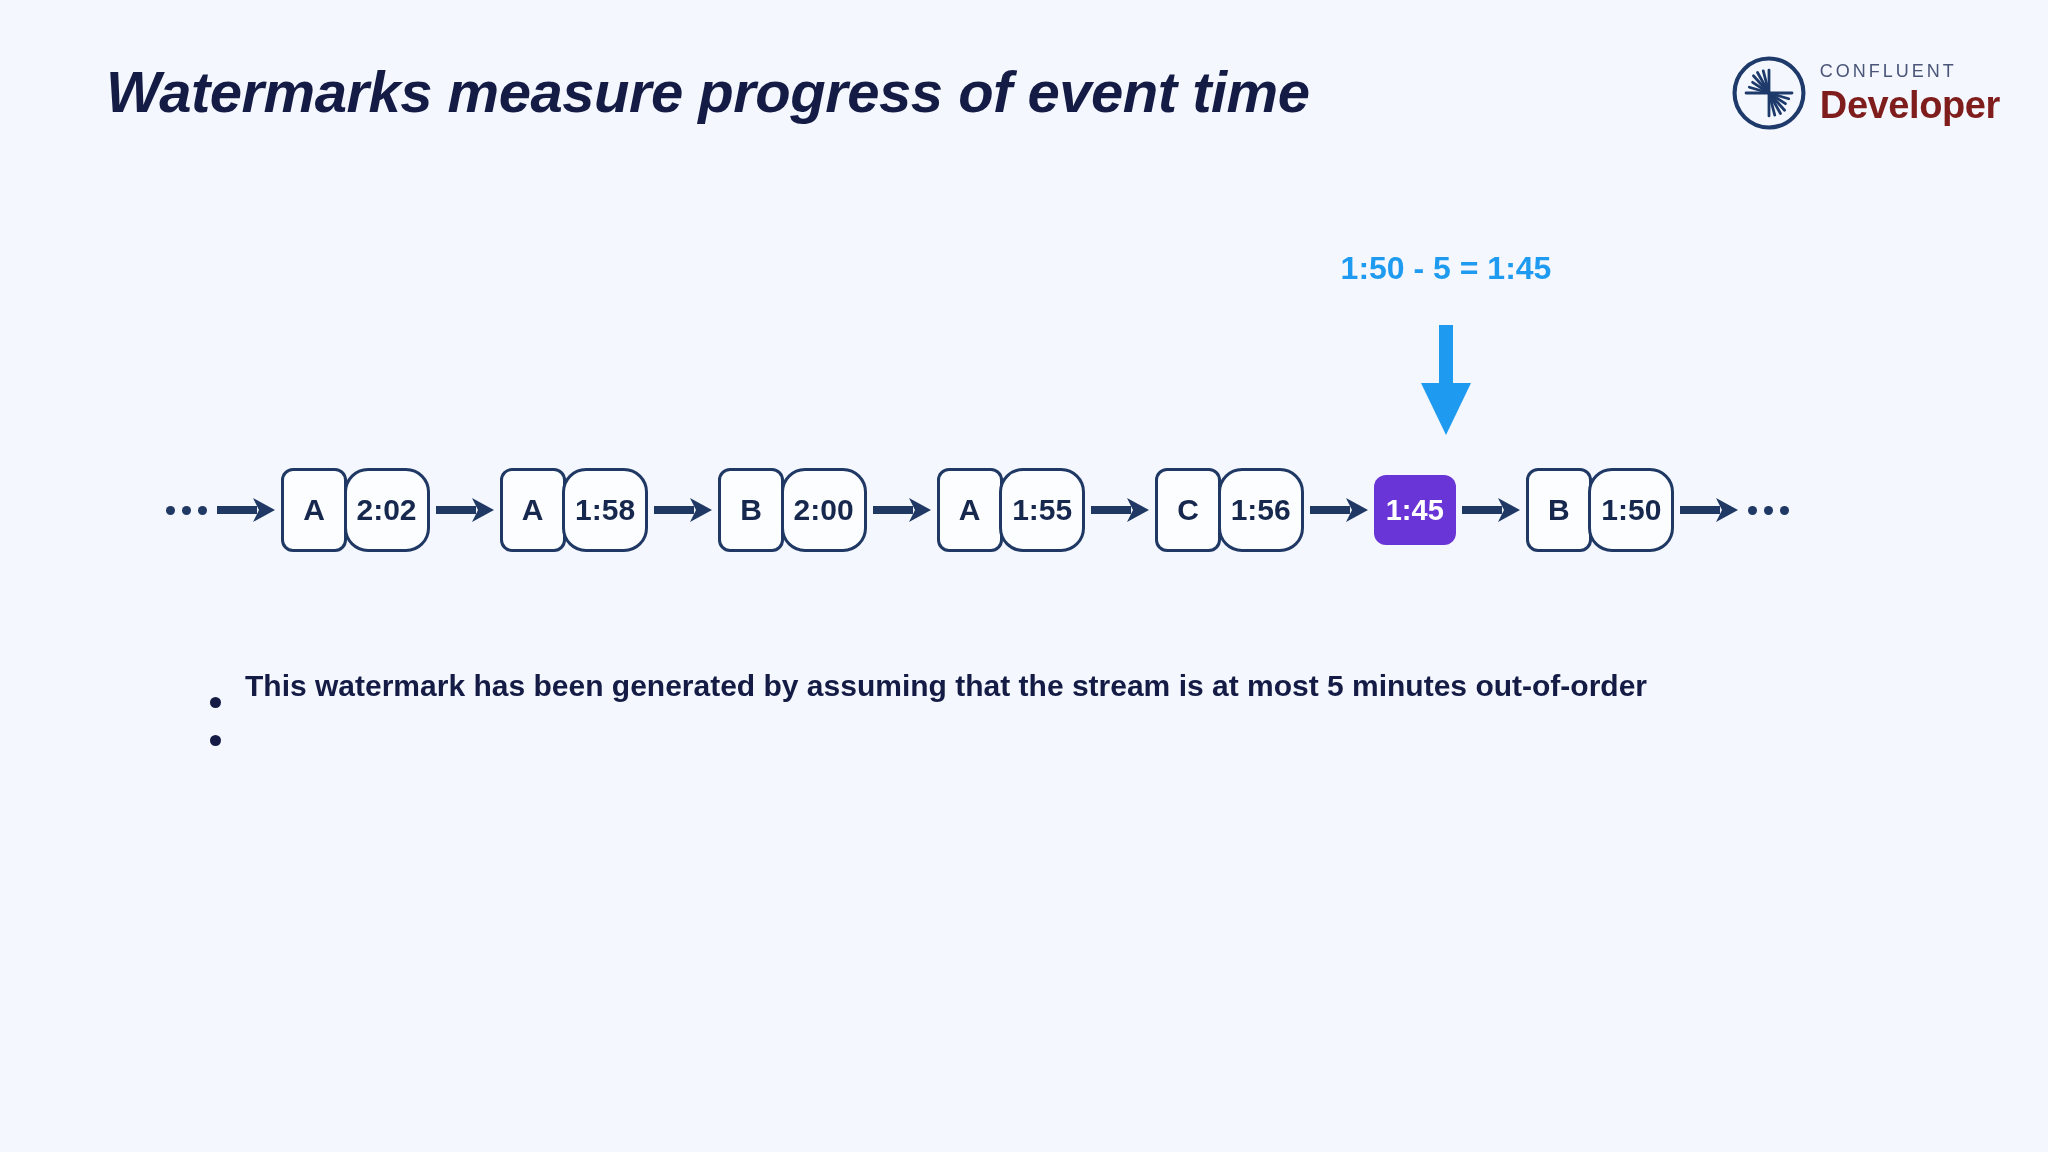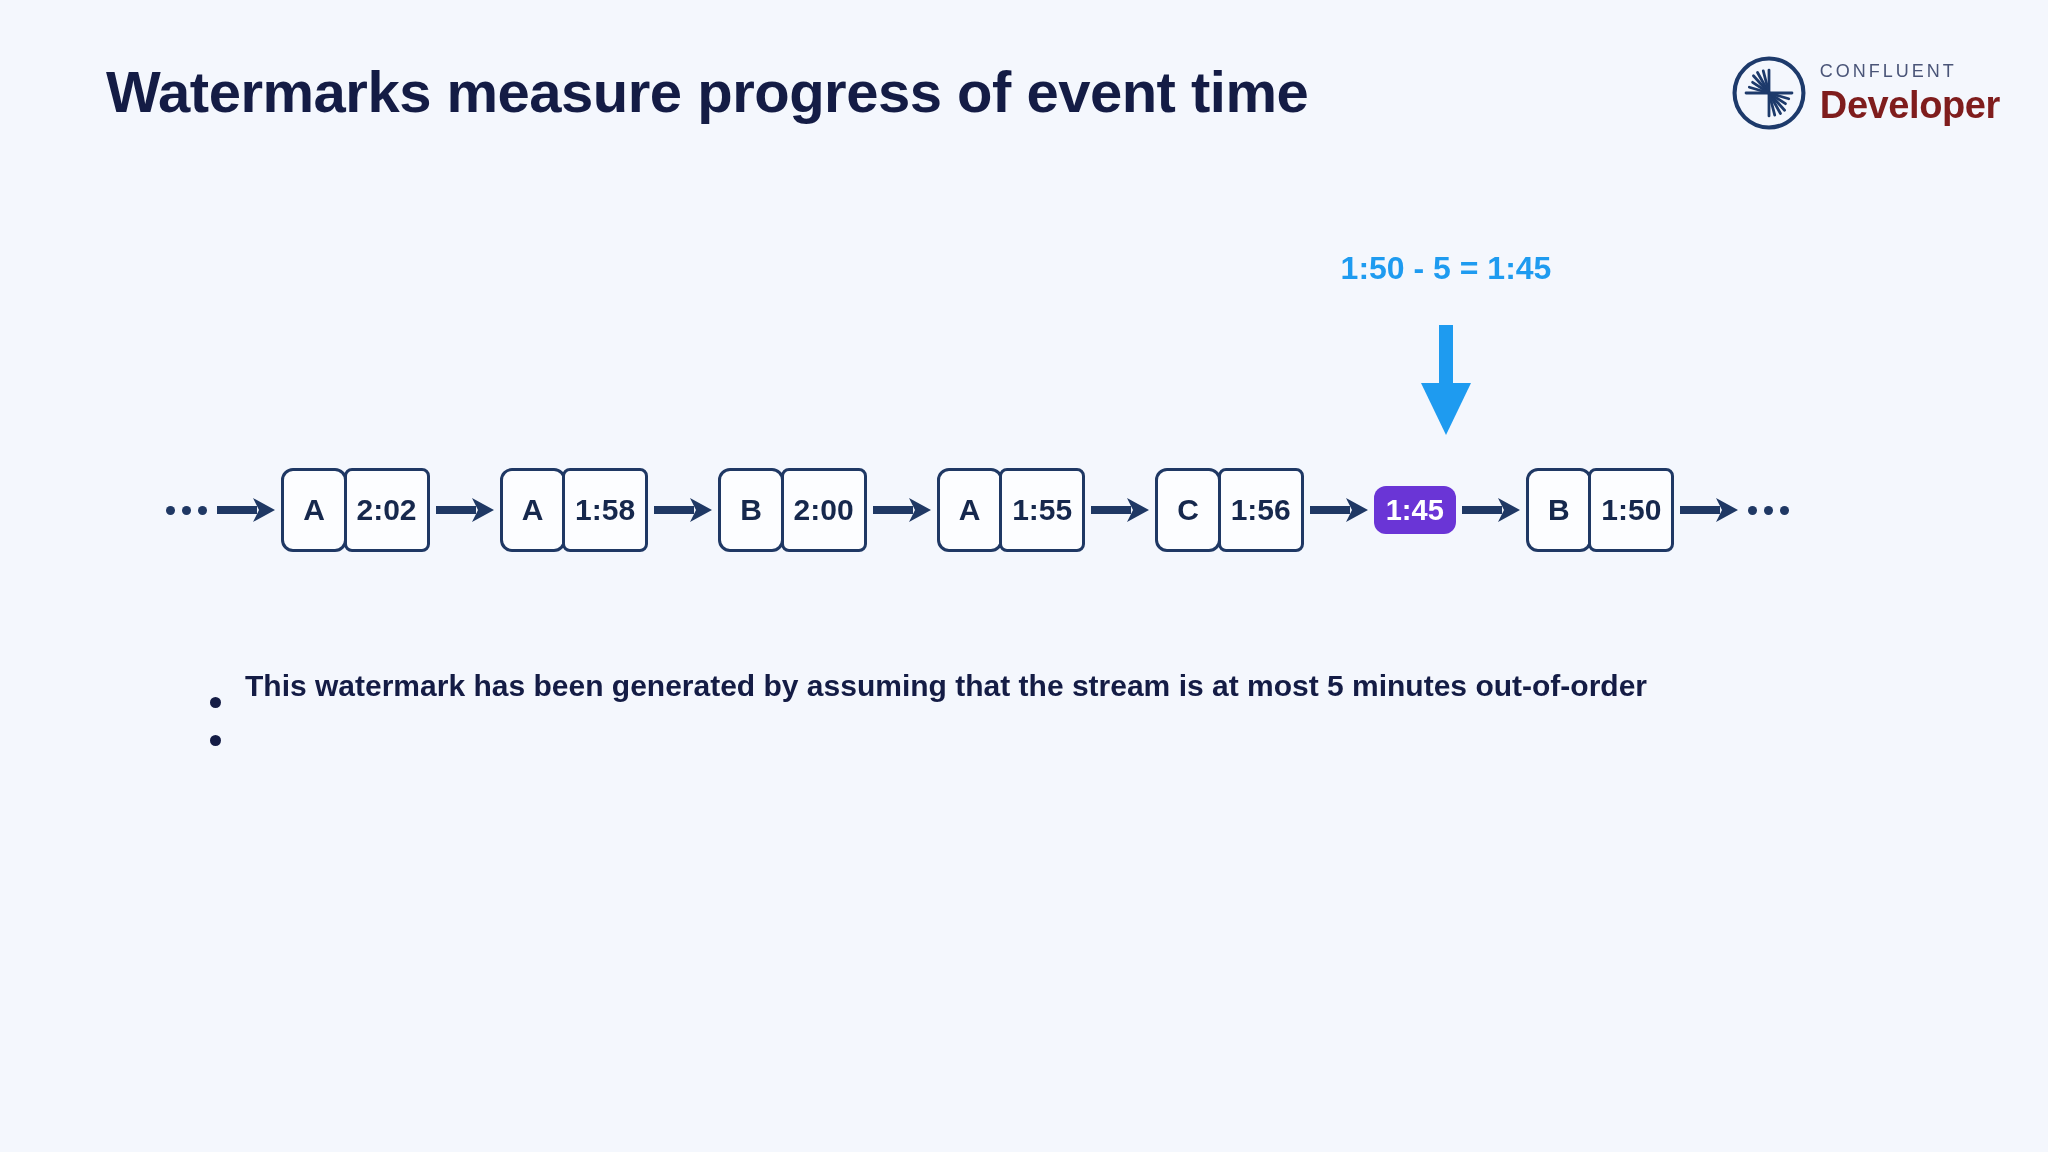--- a/index.html
+++ b/index.html
@@ -19,20 +19,21 @@
   
   #page-title {
     position: absolute;
     left: 106px;
     top: 58px;
     font-size: 58px;
     font-weight: bold;
     letter-spacing: -0.5px;
     color: #141c45;
     white-space: nowrap;
+    font-style: italic;
   }
 
   #brand-logo {
     position: absolute;
     right: 48px;
     top: 52px;
     display: flex;
     align-items: center;
     gap: 10px;
   }
@@ -119,26 +120,26 @@
     color: #16284d;
     box-sizing: border-box;
   }
   .event .cell.key {
     width: 66px;
     border-radius: 12px;
   }
   .event .cell.ts {
     min-width: 86px;
     padding: 0 10px;
-    border-radius: 8px;
+    border-radius: 24px;
     margin-left: -3.5px;
   }
   .watermark-box {
     flex: none;
-    height: 48px;
+    height: 70px;
     min-width: 80px;
     padding: 0 12px;
     border-radius: 12px;
     background: #6a35d6;
     color: #ffffff;
     font-size: 29px;
     font-weight: bold;
     display: flex;
     align-items: center;
     justify-content: center;

